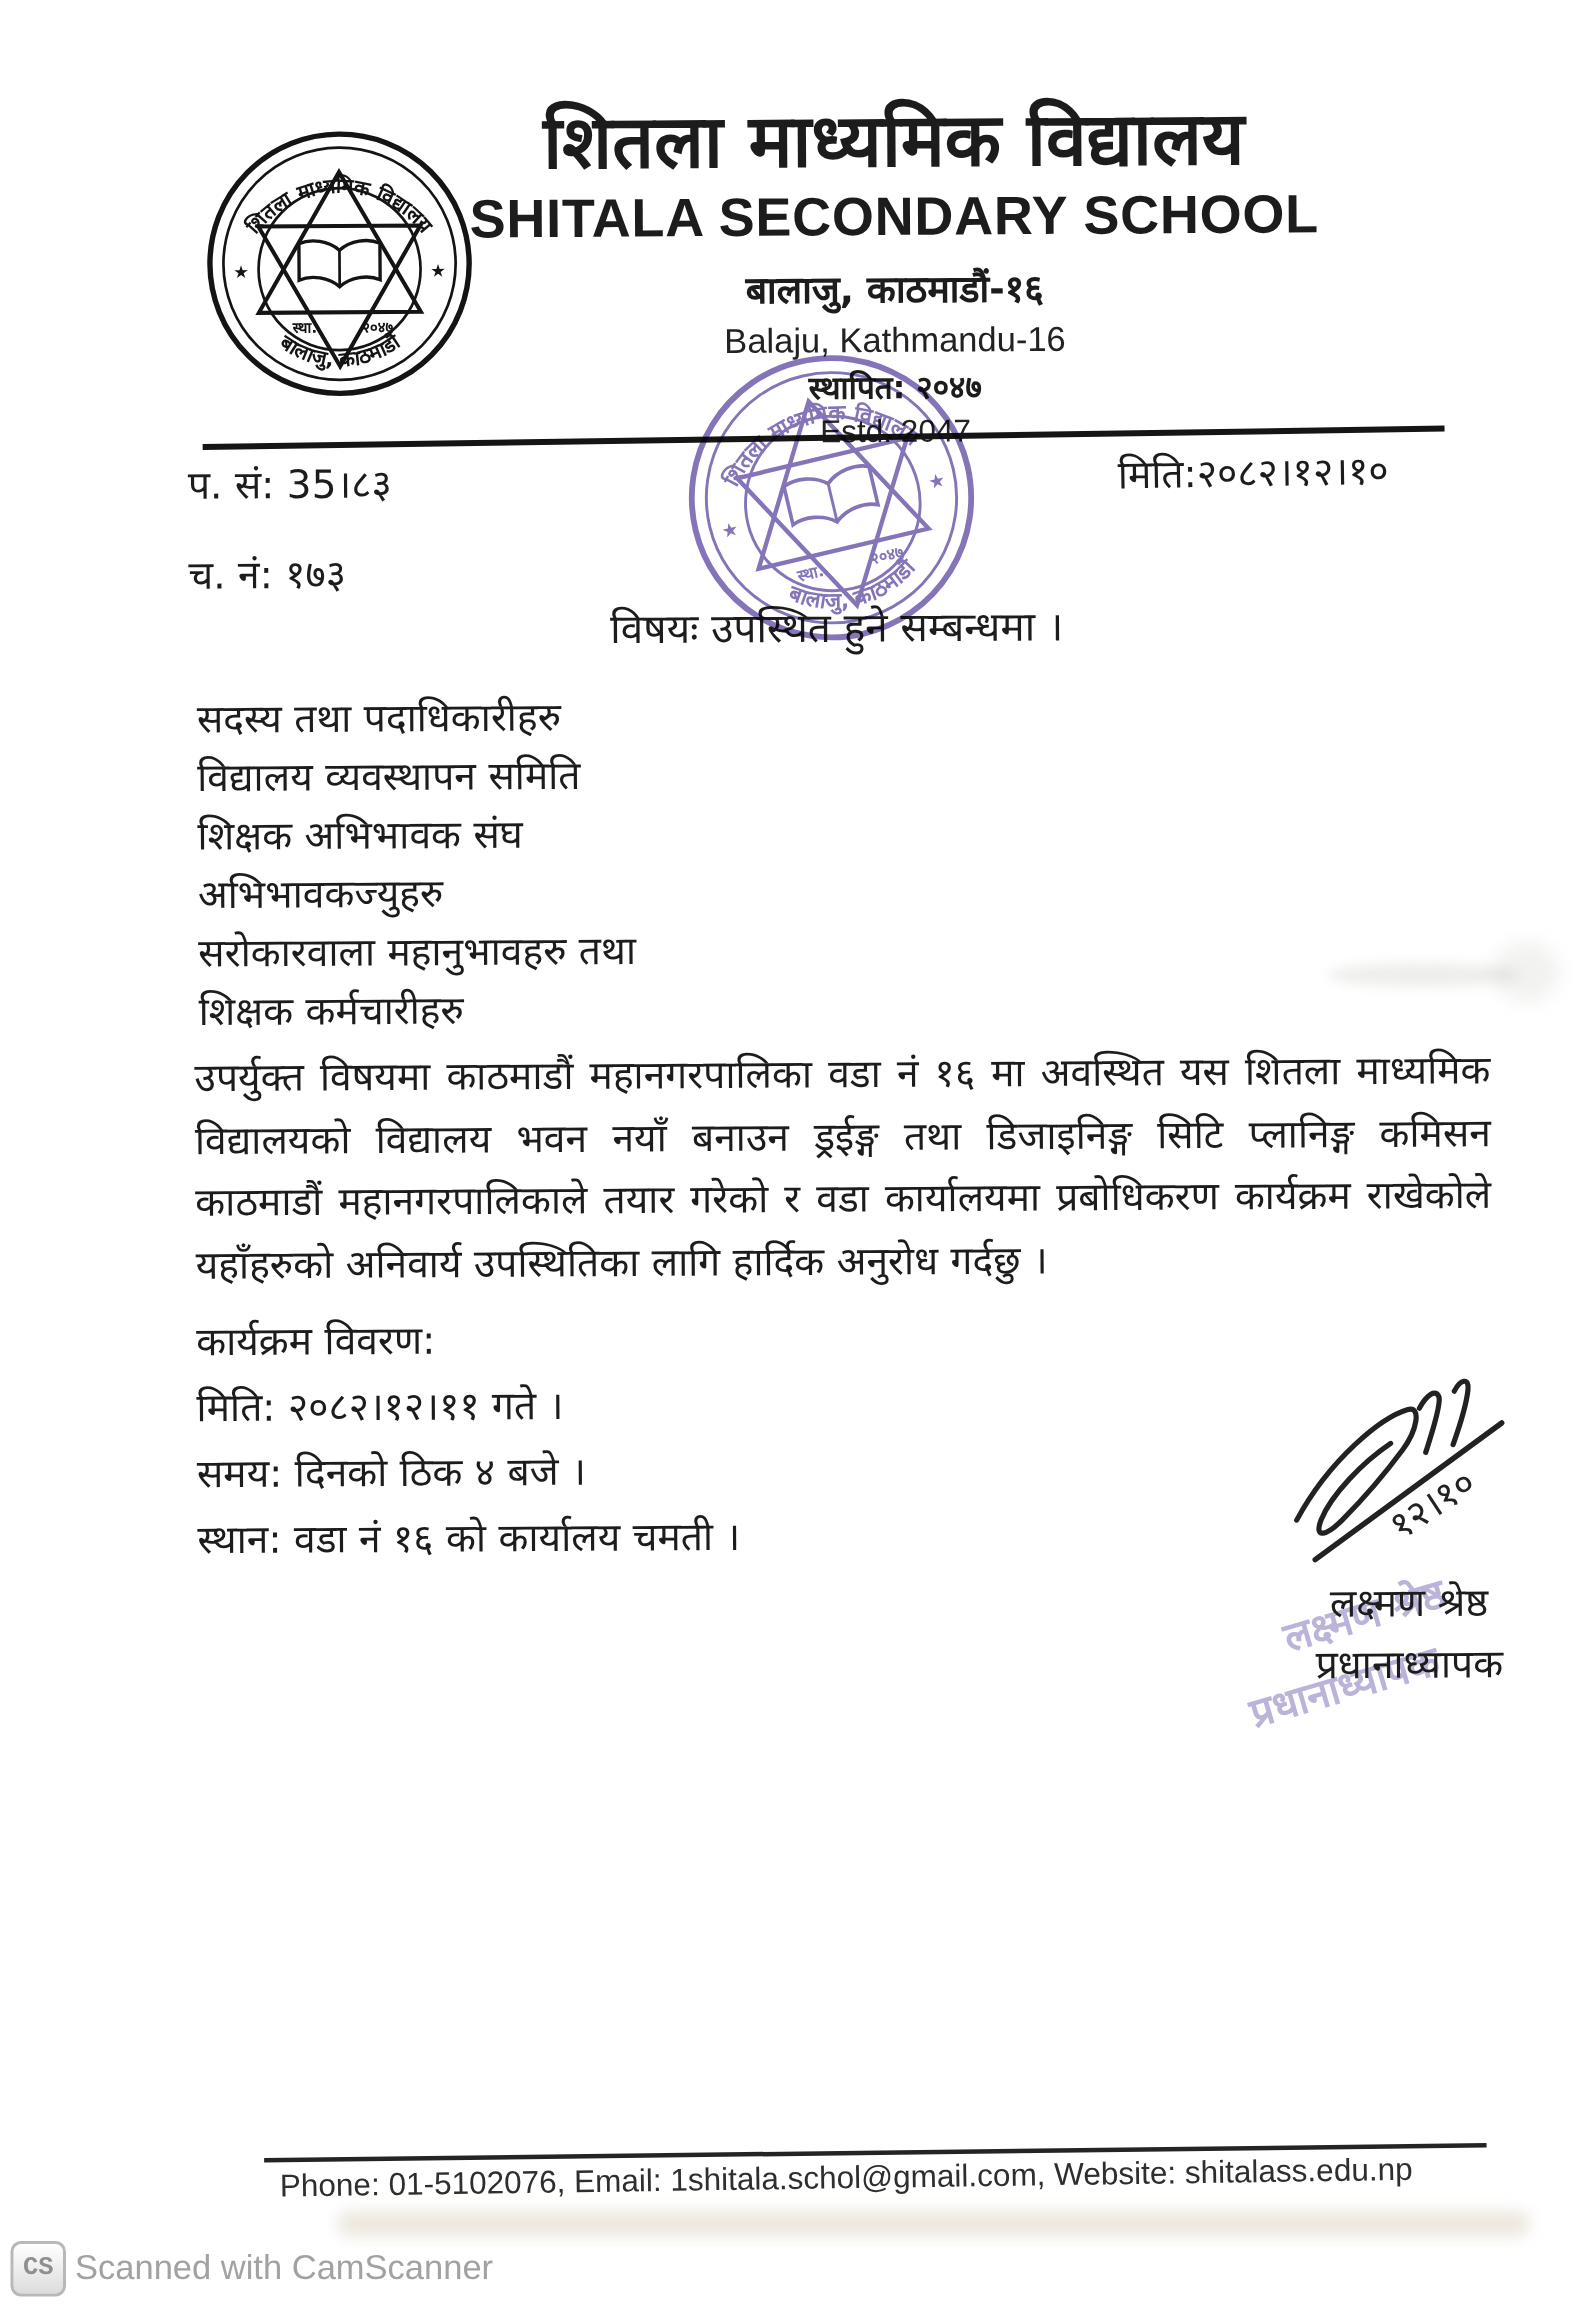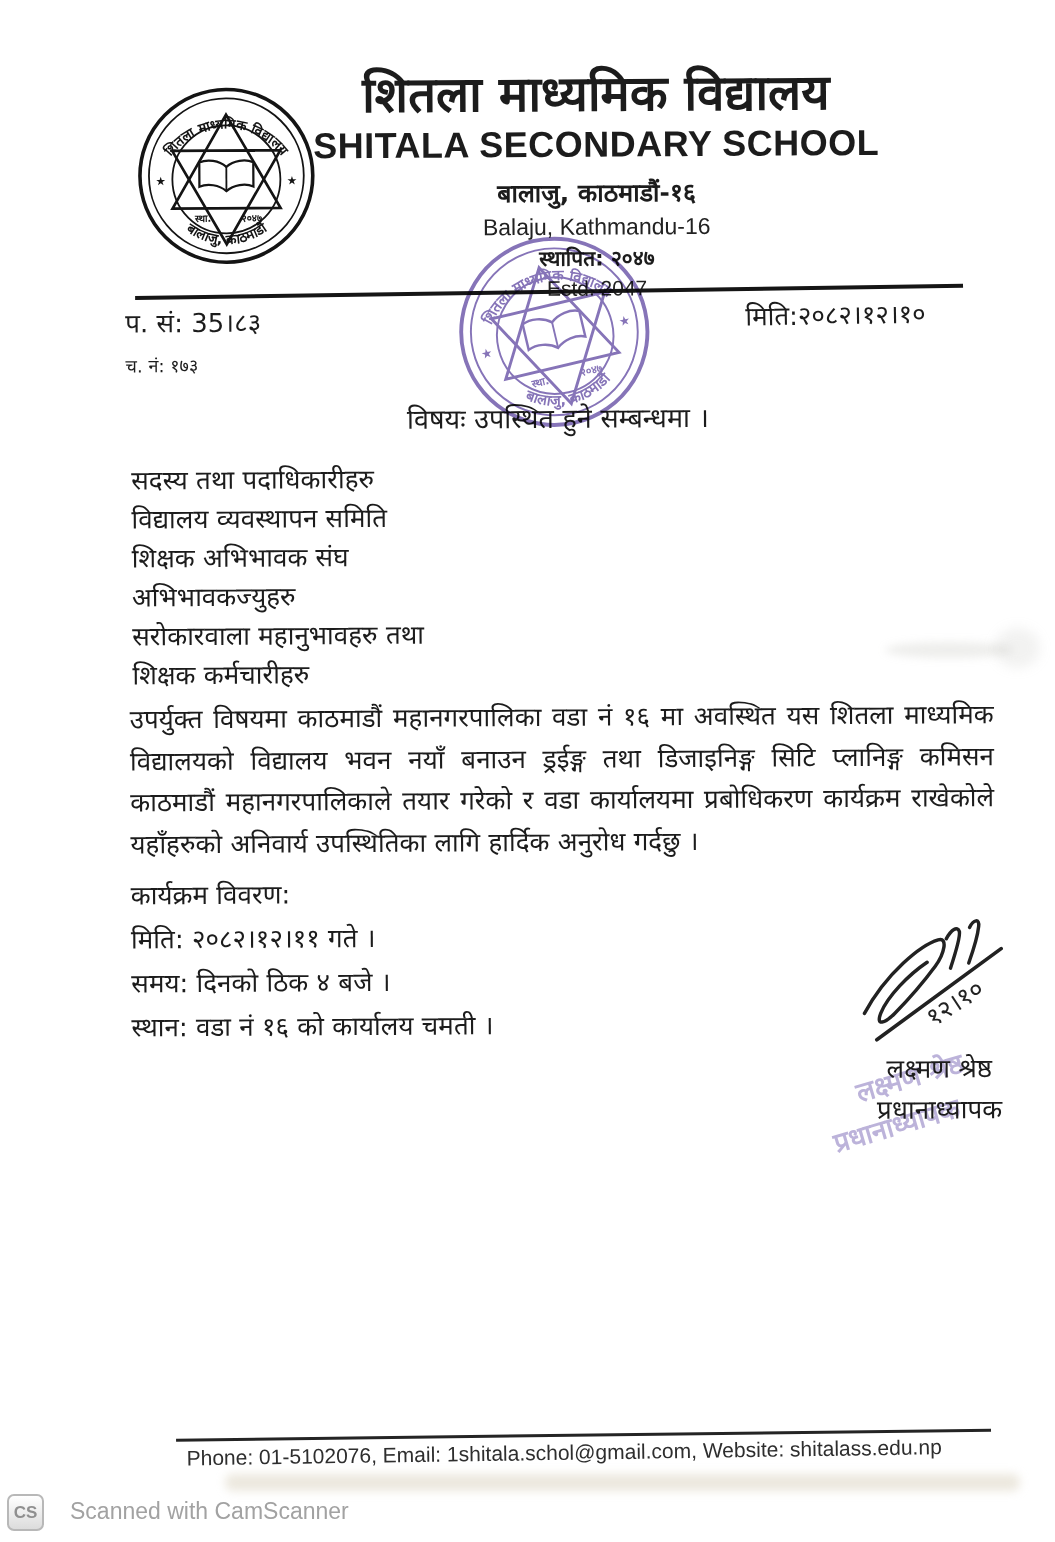--- a/index.html
+++ b/index.html
@@ -21,21 +21,21 @@
   .est-np{font-size:21px;font-weight:bold;margin-top:3px;}
   .est-en{font-size:21px;font-family:"Liberation Sans",sans-serif;margin-top:5px;color:#222;}
 
   .logo-svg{left:140px;top:84px;width:180px;height:180px;}
   .stamp-svg{left:460px;top:232px;width:194px;height:200px;transform:rotate(-13deg);opacity:.82;mix-blend-mode:multiply;z-index:6;}
 
   .rule-top{left:138px;top:290px;width:828px;height:4px;background:#151515;transform:rotate(-0.5deg);}
   .rule-bottom{left:172px;top:1434px;width:815px;height:3px;background:#242424;transform:rotate(-0.35deg);}
 
   .ref-no{left:128px;top:302px;font-size:26px;}
-  .disp-no{left:128px;top:351px;font-size:18px;}
+  .disp-no{left:128px;top:362px;font-size:26px;}
   .date-line{left:748px;top:298px;font-size:26px;transform:rotate(-0.6deg);}
 
   .subject{left:65px;top:399px;width:990px;text-align:center;font-size:27px;}
 
   .addressees{left:133px;top:459px;list-style:none;margin:0;padding:0;}
   .addressees li{font-size:26px;line-height:39px;}
 
   .body-par{left:130px;top:697px;width:864px;font-size:26px;line-height:41.5px;text-align:justify;margin:0;}
 
   .program{left:130px;top:871px;}
@@ -54,23 +54,23 @@
 
   
   .smudge{position:absolute;border-radius:50%;pointer-events:none;}
   .smudge-mid{left:885px;top:642px;width:128px;height:16px;background:rgba(160,158,148,.18);filter:blur(4px);}
   .smudge-band{left:225px;top:1474px;width:795px;height:17px;background:rgba(204,194,168,.38);filter:blur(5px);border-radius:8px;}
   .smudge-corner{left:995px;top:628px;width:45px;height:40px;background:rgba(170,168,158,.15);filter:blur(6px);}
 
   
   .cs-badge{left:7px;top:1494px;width:33px;height:33px;border:2px solid #b8b8b8;border-radius:7px;
       background:linear-gradient(#ffffff,#dcdcdc);color:#8f8f8f;
-      font-family:Liberation Sans, sans-serif;font-weight:bold;font-size:17px;
+      font-family:Liberation Mono, monospace;font-weight:bold;font-size:17px;
       display:flex;align-items:center;justify-content:center;}
-  .cs-text{left:50px;top:1498px;font-size:23px;color:#a2a2a2;font-family:"Liberation Sans",sans-serif;margin-left:20px;}
+  .cs-text{left:50px;top:1498px;font-size:23px;color:#a2a2a2;font-family:"Liberation Sans",sans-serif;}
 
   svg text{font-family:"DejaVu Sans",sans-serif;}
 </style>
 </head>
 <body>
 
 <div class="page">
 
   <div class="tilt">
 

